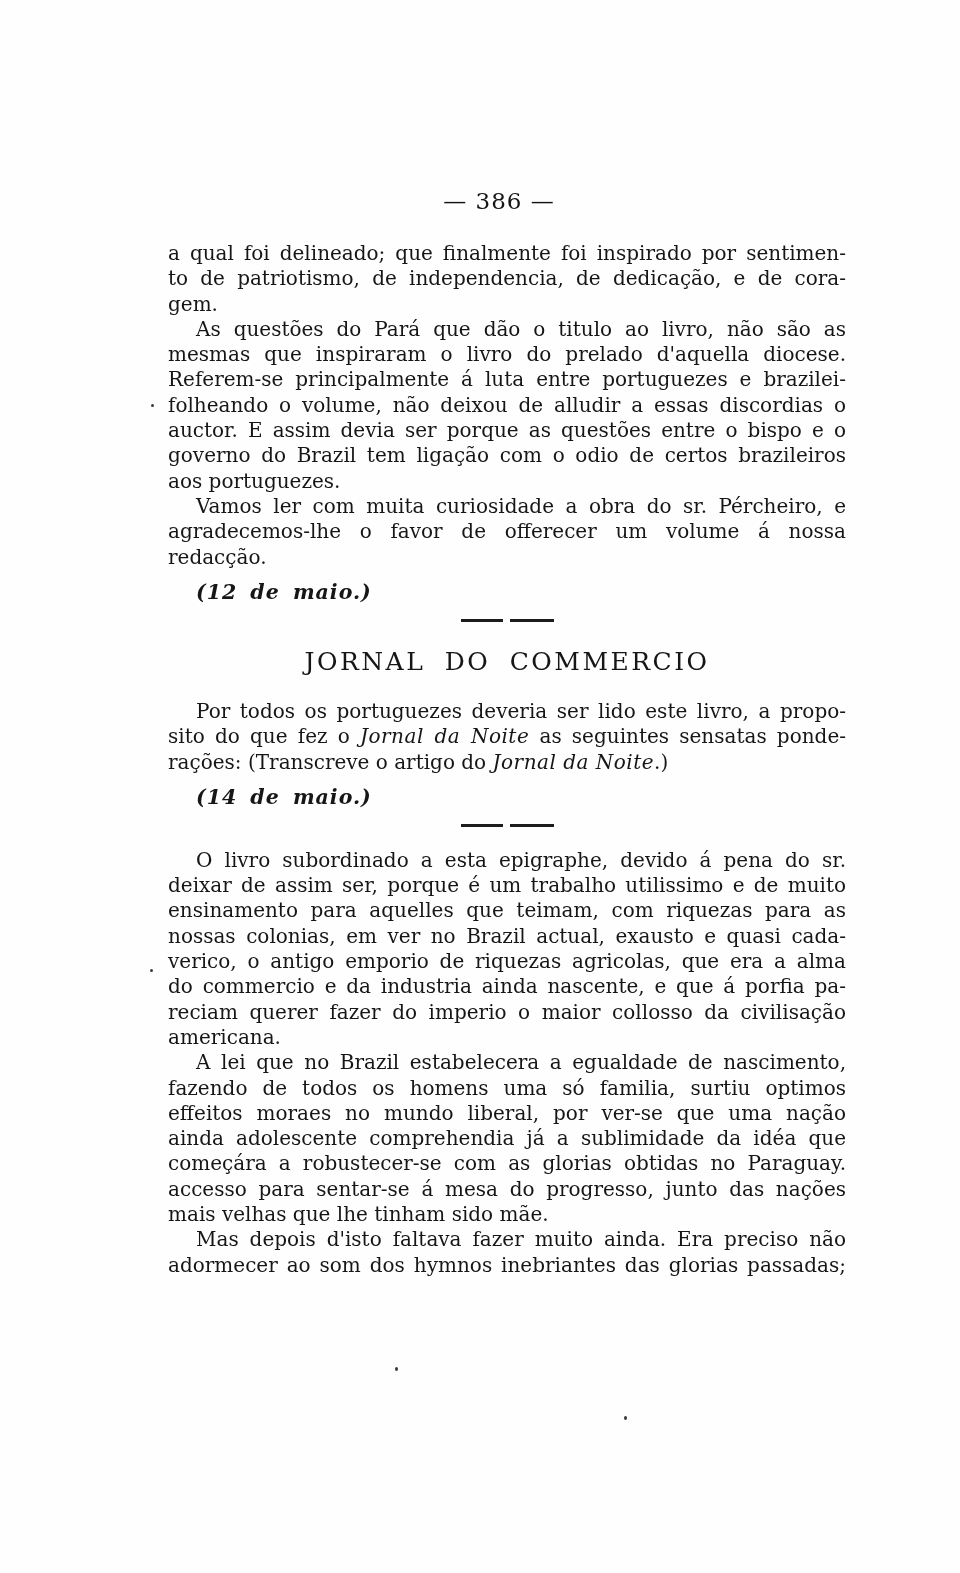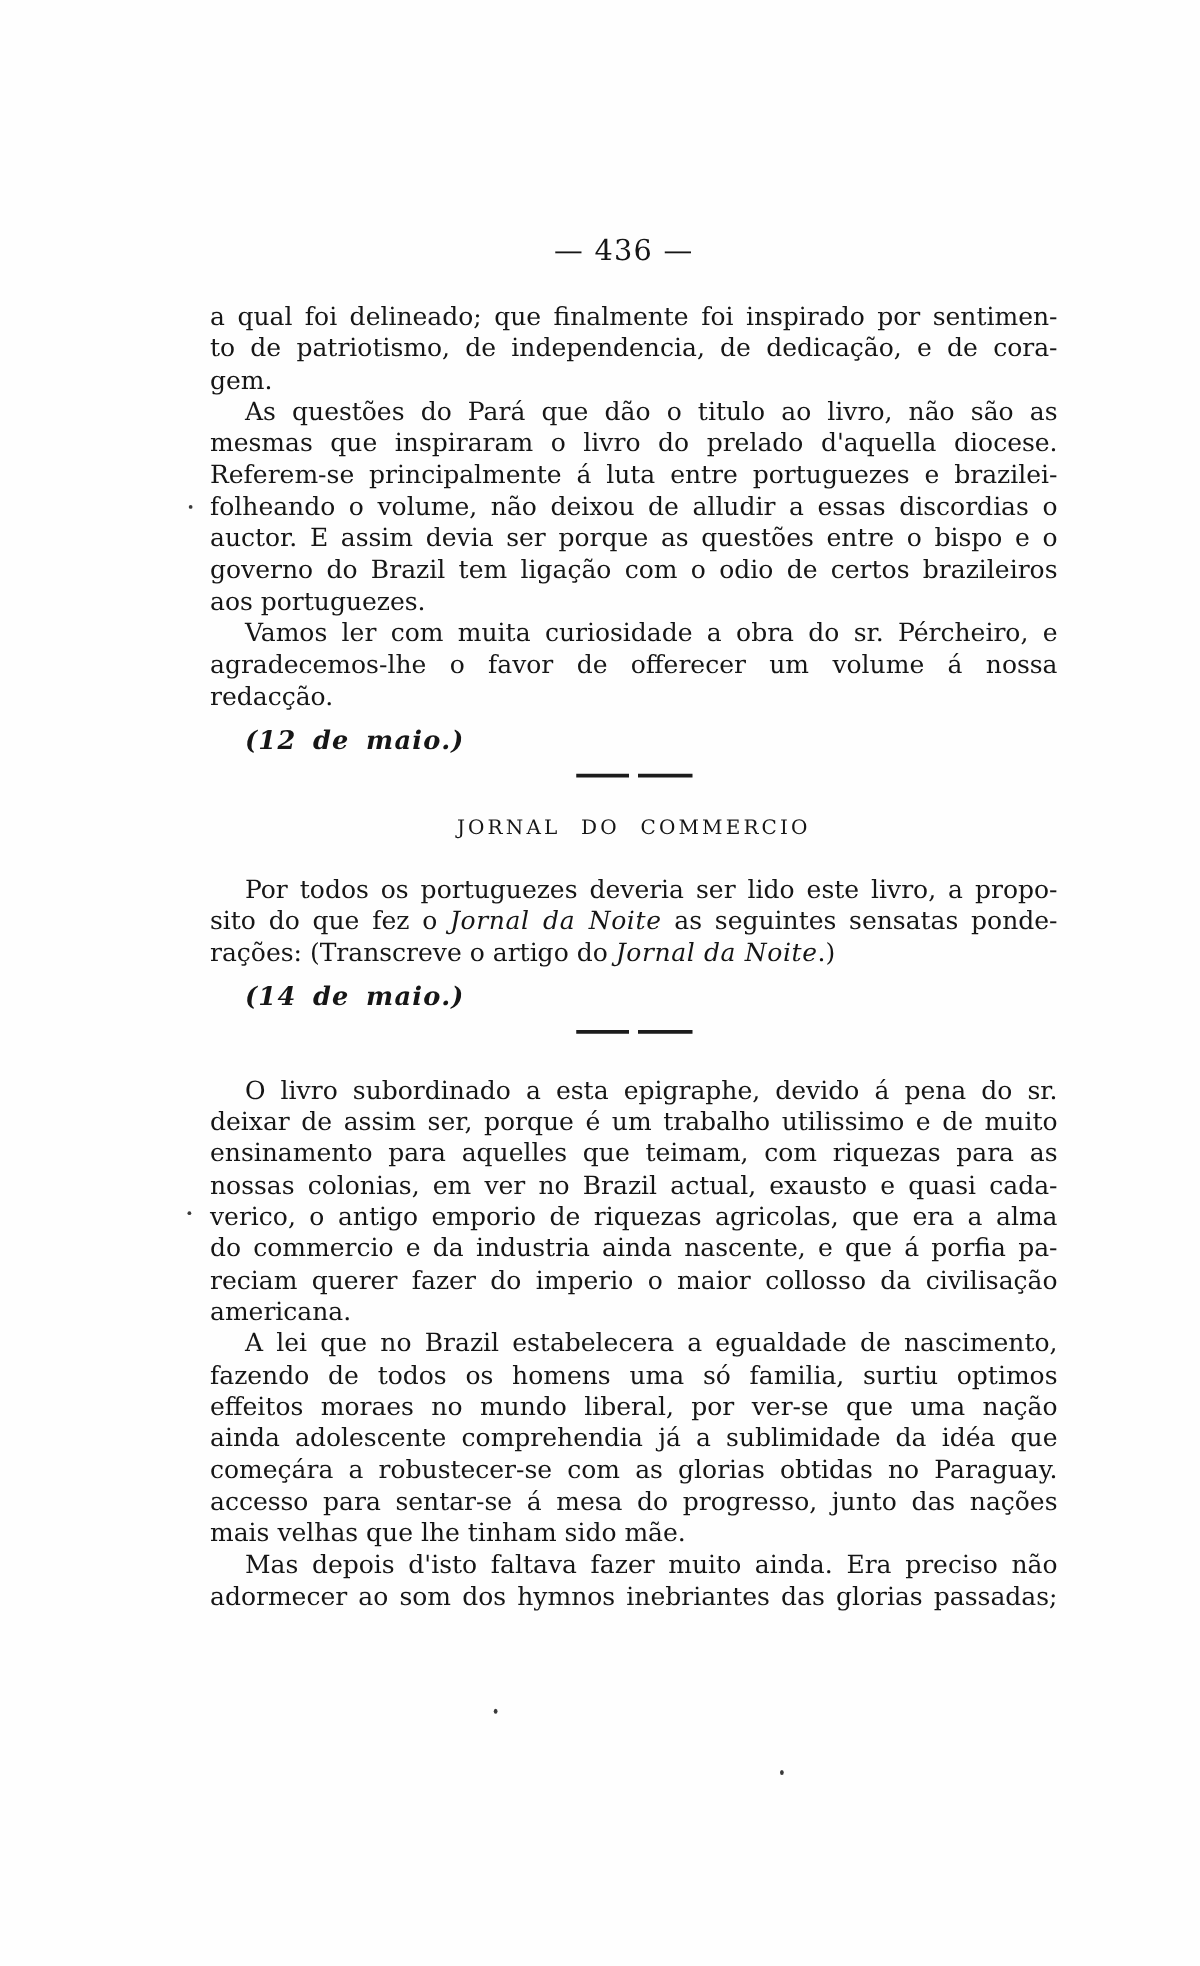--- a/index.html
+++ b/index.html
@@ -57,42 +57,42 @@
     height: 2.6px;
     margin: 14px auto 0 auto;
     background: linear-gradient(to right,
       #1c1c1c 0%, #1c1c1c 45%,
       transparent 45%, transparent 53%,
       #1c1c1c 53%, #1c1c1c 100%);
   }
   .heading {
     margin: 27px 0 0 0;
     text-align: center;
-    font-size: 16px;
+    font-size: 25px;
     font-weight: normal;
     letter-spacing: 2.5px;
     word-spacing: 9px;
   }
   .heading + .para { margin-top: 25px; }
-  .divider + .para { margin-top: 33px; }
+  .divider + .para { margin-top: 21px; }
   em { letter-spacing: 0.5px; }
   .speck {
     position: absolute;
     background: #3a3a3a;
     border-radius: 50%;
   }
   .speck-1 { left: 395px; top: 1367px; width: 3px; height: 4px; }
   .speck-2 { left: 624px; top: 1416px; width: 3px; height: 4px; }
   .speck-3 { left: 151px; top: 404px;  width: 3px; height: 3px; }
   .speck-4 { left: 150px; top: 969px;  width: 3px; height: 3px; }
 </style>
 </head>
 <body>
 
-<div class="page-number">— 436 —</div>
+<div class="page-number">— 386 —</div>
 
 <div class="text-column">
     <div class="para">
       <div class="line">a qual foi delineado; que finalmente foi inspirado por sentimen-</div>
       <div class="line">to de patriotismo, de independencia, de dedicação, e de cora-</div>
       <div class="line last">gem.</div>
     </div>
     <div class="para">
       <div class="line indent">As questões do Pará que dão o titulo ao livro, não são as</div>
       <div class="line">mesmas que inspiraram o livro do prelado d'aquella diocese.</div>

